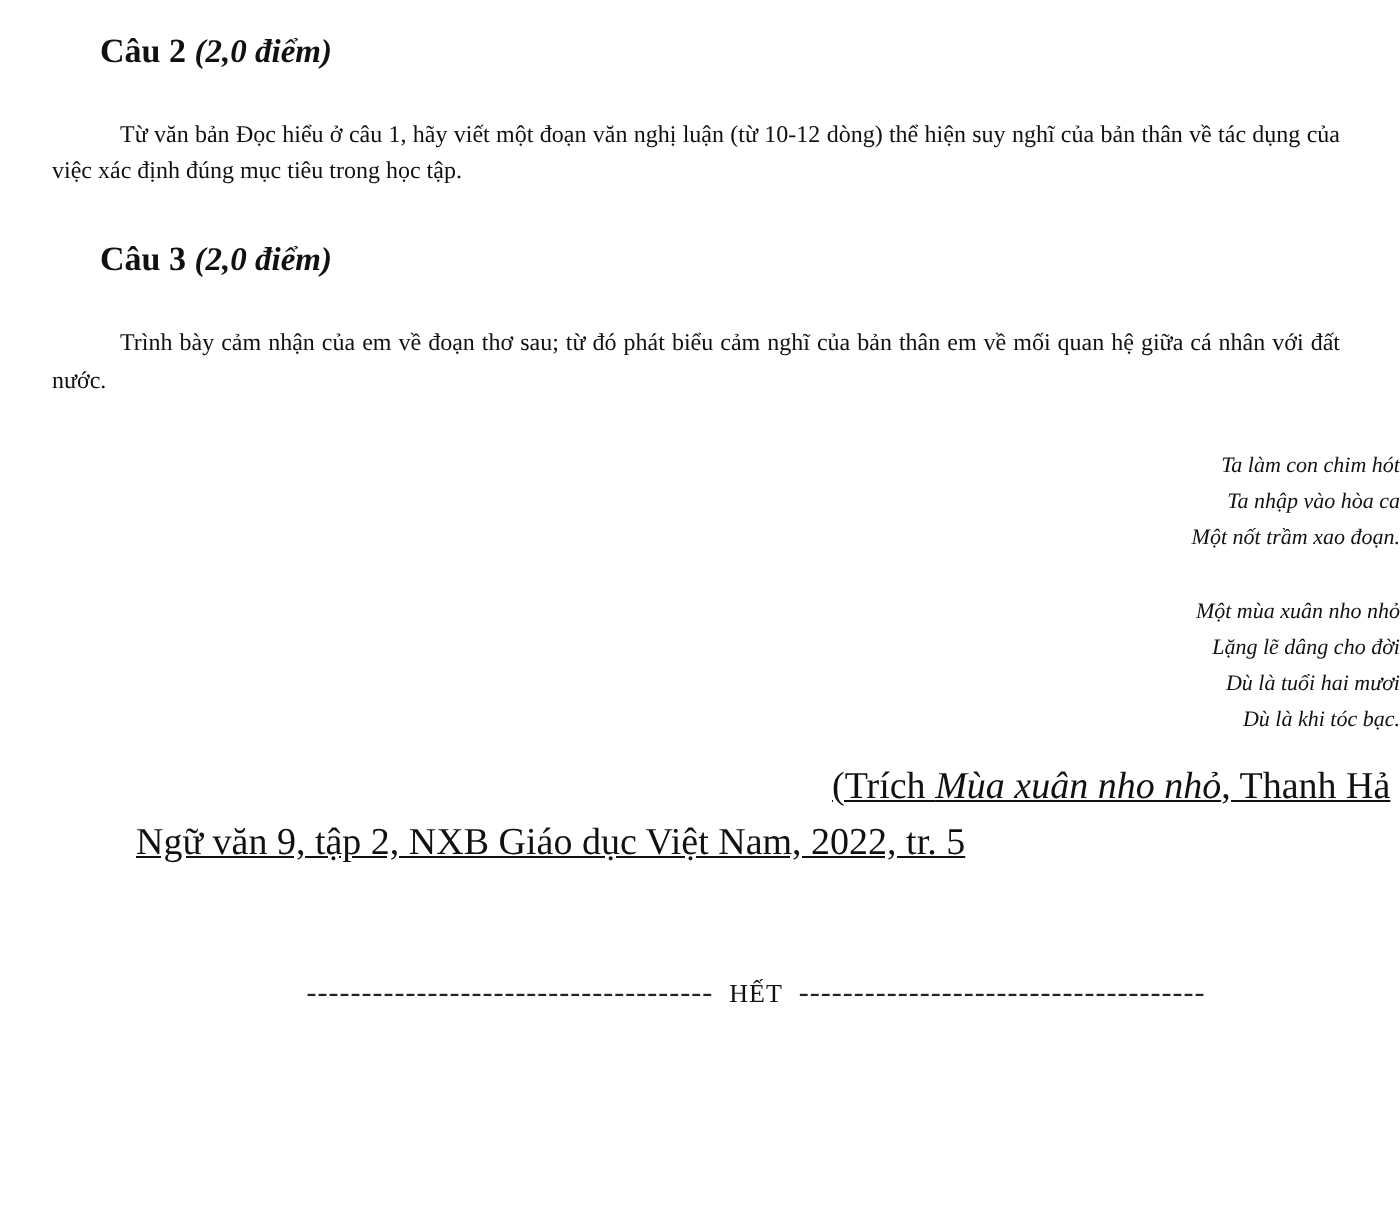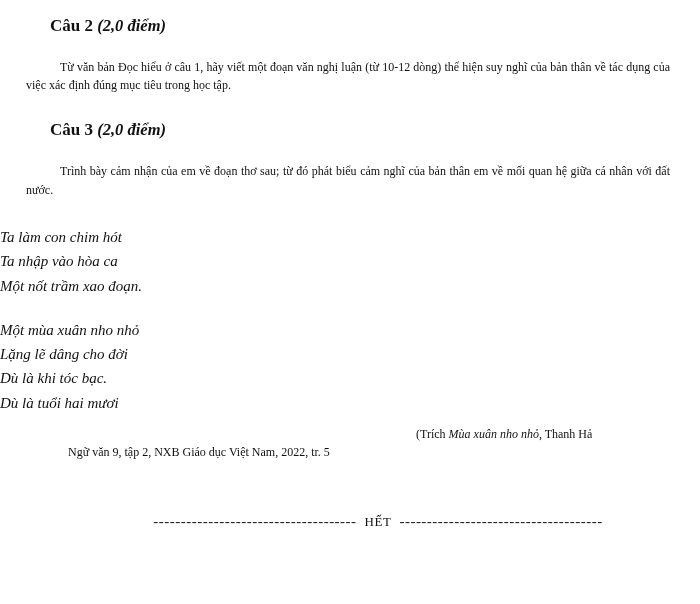--- a/index.html
+++ b/index.html
@@ -43,34 +43,37 @@
     text-indent: 34px;
     padding-right: 4px;
   }
   .sp-10 { height: 10px; }
   .sp-14 { height: 14px; }
   .sp-16 { height: 16px; }
   .sp-26 { height: 26px; }
 
   .poem {
     margin: 0;
-    font-size: 15px;
+    padding-left: 330px;
+    font-size: 11px;
     font-style: italic;
     line-height: 1.62;
     font-family: "Liberation Serif", "DejaVu Serif", serif;
+    text-align: right;
   }
   .poem .line {
     white-space: nowrap;
   }
   .stanza-gap { height: 20px; }
 
   .source {
-    font-size: 12px;
+    font-size: 19px;
     line-height: 1.5;
     margin: 0;
+    text-decoration: underline;
   }
   .source-1 {
     padding-left: 416px;
     white-space: nowrap;
   }
   .source-2 {
     padding-left: 68px;
     white-space: nowrap;
   }
   .source .ital {
@@ -133,22 +136,22 @@
     <div class="line">Ta làm con chim hót</div>
     <div class="line">Ta nhập vào hòa ca</div>
     <div class="line">Một nốt trầm xao đoạn.</div>
   </div>
 
   <div class="stanza-gap"></div>
 
   <div class="poem">
     <div class="line">Một mùa xuân nho nhỏ</div>
     <div class="line">Lặng lẽ dâng cho đời</div>
+    <div class="line">Dù là tuổi hai mươi</div>
     <div class="line">Dù là khi tóc bạc.</div>
-    <div class="line">Dù là tuổi hai mươi</div>
   </div>
 
   <div class="sp-10"></div>
 
   <div class="source">
     <div class="source-1"><span>(Trích </span><span class="ital">Mùa xuân nho nhỏ</span><span>, Thanh Hả</span></div>
     <div class="source-2">Ngữ văn 9, tập 2, NXB Giáo dục Việt Nam, 2022, tr. 5</div>
   </div>
 
   <div class="sp-26"></div>

